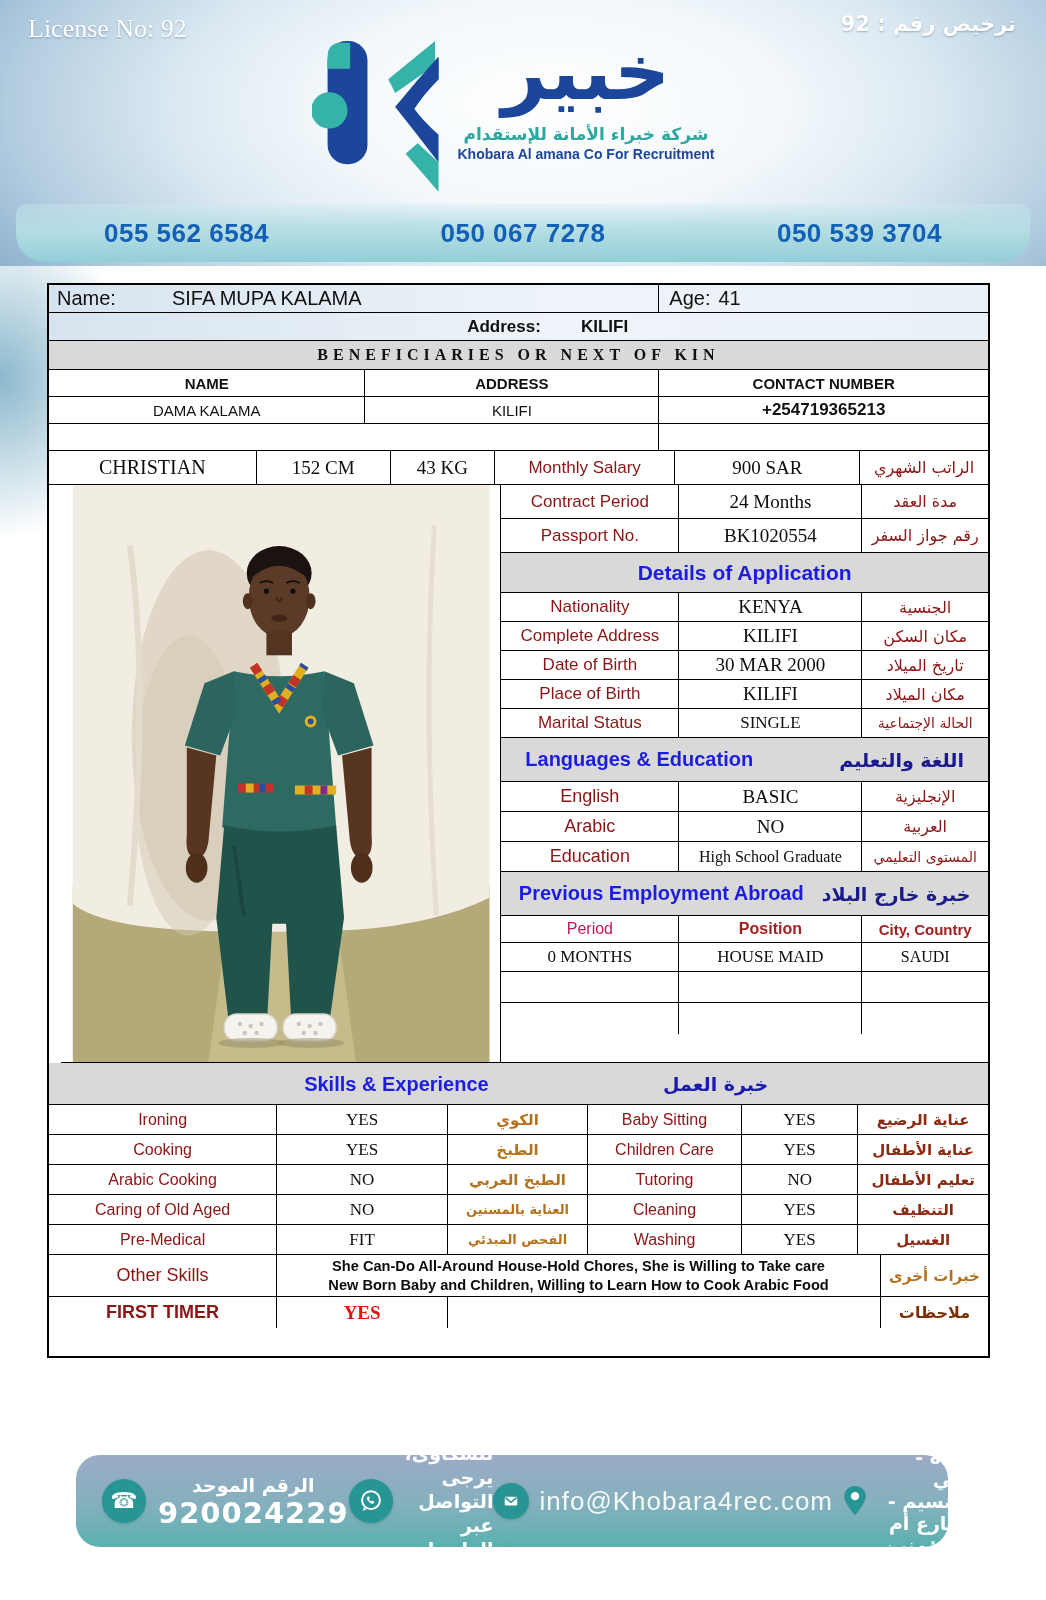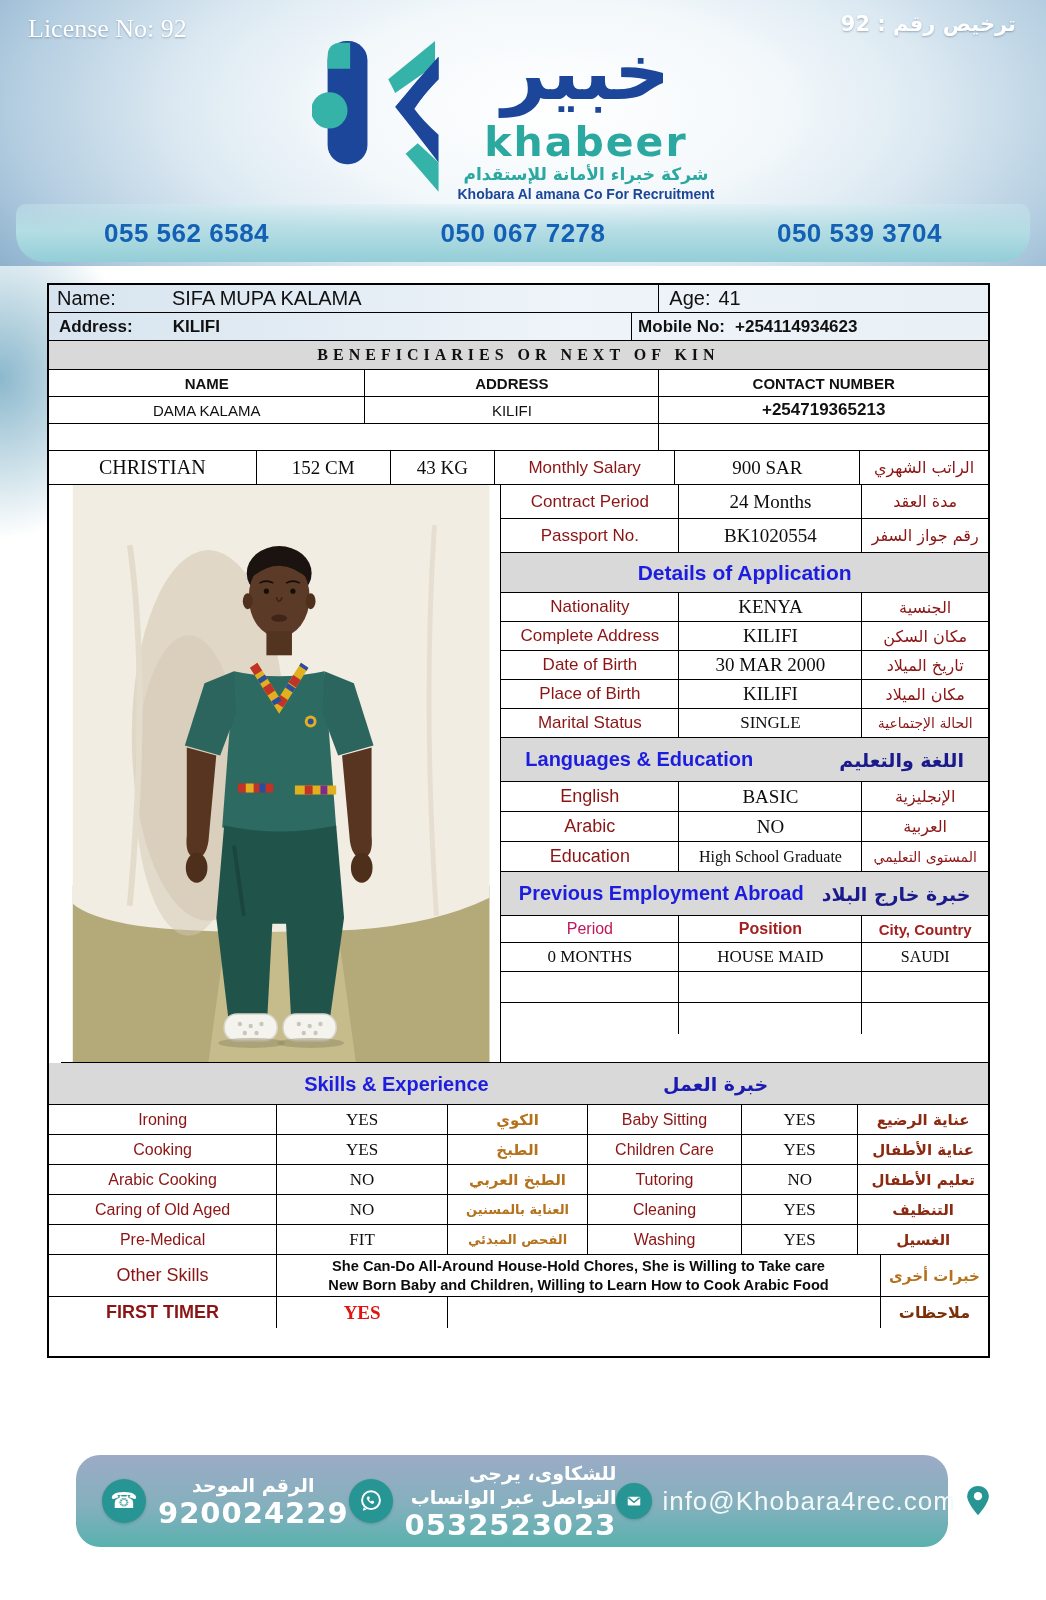--- a/index.html
+++ b/index.html
@@ -96,21 +96,20 @@
       <path d="M18 30 Q18 14 34 14 L44 14 L44 44 L18 44 Z" fill="#35b3a9"></path>
       <circle cx="20" cy="92" r="21" fill="#35b3a9"></circle>
       <path d="M142 12 L142 40 L96 72 L88 56 Z" fill="#35b3a9"></path>
       <path d="M146 30 Q120 60 96 88 Q120 118 146 152 L146 120 Q128 104 118 90 Q130 72 146 56 Z" fill="#1c4699"></path>
       <path d="M146 30 L146 56 Q128 74 118 90 L96 88 Q120 58 146 30 Z" fill="#1c4699"></path>
       <path d="M146 152 L146 186 L108 142 L122 130 Z" fill="#35b3a9"></path>
     </svg>
 
     <div class="logo-text">
       <div class="logo-ar ar">خبير</div>
-      <div class="logo-latin">khabeer</div>
       <div class="logo-sub-ar ar">شركة خبراء الأمانة للإستقدام</div>
       <div class="logo-sub-en">Khobara Al amana Co For Recruitment</div>
     </div>
 
     <div class="phone-band">
       <span>055 562 6584</span>
       <span>050 067 7278</span>
       <span>050 539 3704</span>
     </div>
   </div>
@@ -124,27 +123,23 @@
         <span style="font-size:20px;">Name:</span>
         <span style="font-size:20px;margin-left:56px;">SIFA MUPA KALAMA</span>
       </div>
       <div class="td left" style="width:35%;padding-left:10px;">
         <span style="font-size:20px;">Age:</span>
         <span style="font-size:20px;margin-left:8px;">41</span>
       </div>
     </div>
 
     <div class="tr tintrow" style="height:28px;">
-      <div class="td left" style="width:62.1%;padding-left:10px;">
+      <div class="td left" style="width:62.1%;padding-left:10px;justify-content:flex-end;">
         <span style="font-size:17px;font-weight:bold;">Address:</span>
         <span style="font-size:17px;font-weight:bold;margin-left:40px;">KILIFI</span>
-      </div>
-      <div class="td left" style="width:37.9%;padding-left:6px;">
-        <span style="font-size:17px;font-weight:bold;">Mobile No:</span>
-        <span style="font-size:17px;font-weight:bold;margin-left:10px;">+254114934623</span>
       </div>
     </div>
 
     <div class="tr gray" style="height:29px;justify-content:center;align-items:center;">
       <span class="bk-title serif">BENEFICIARIES OR NEXT OF KIN</span>
     </div>
 
     <div class="tr" style="height:27px;">
       <div class="td" style="width:33.7%;">
           <span class="colhdr">NAME</span>
@@ -575,21 +570,20 @@
     <div class="fblock">
       <div class="ficon">
         <svg width="26" height="26" viewBox="0 0 32 32">
           <circle cx="16" cy="15" r="11" fill="none" stroke="#ffffff" stroke-width="2.4"></circle>
           <path d="M7 24 L6 28 L10.5 26.5 Z" fill="#ffffff"></path>
           <path d="M12.6 10.6 c-.5-.1-.9.1-1.1.5 l-.6 1.3 c-.2.4-.1.8.1 1.2 1.2 2.6 3.2 4.6 5.8 5.8 .4.2.8.3 1.2.1 l1.3-.6 c.4-.2.6-.6.5-1.1 l-.3-1.3 c-.1-.4-.5-.7-.9-.7 l-1.5 0 c-.3 0-.6.1-.8.4 l-.4.5 c-1-.6-1.9-1.5-2.5-2.5 l.5-.4 c.3-.2.4-.5.4-.8 l0-1.5 c0-.4-.3-.8-.7-.9 Z" fill="#ffffff"></path>
         </svg>
       </div>
       <div class="fcol">
         <span class="flabel ar">للشكاوى، يرجى التواصل عبر الواتساب</span>
-        <span class="fnum">0532523023</span>
       </div>
     </div>
 
     <div class="fright">
       <div class="frow">
         <div class="ficon small">
           <svg width="20" height="20" viewBox="0 0 32 32">
             <rect x="6" y="9" width="20" height="14" rx="2" fill="#ffffff"></rect>
             <polyline points="7,10.5 16,18 25,10.5" fill="none" stroke="#279593" stroke-width="2.4"></polyline>
           </svg>

